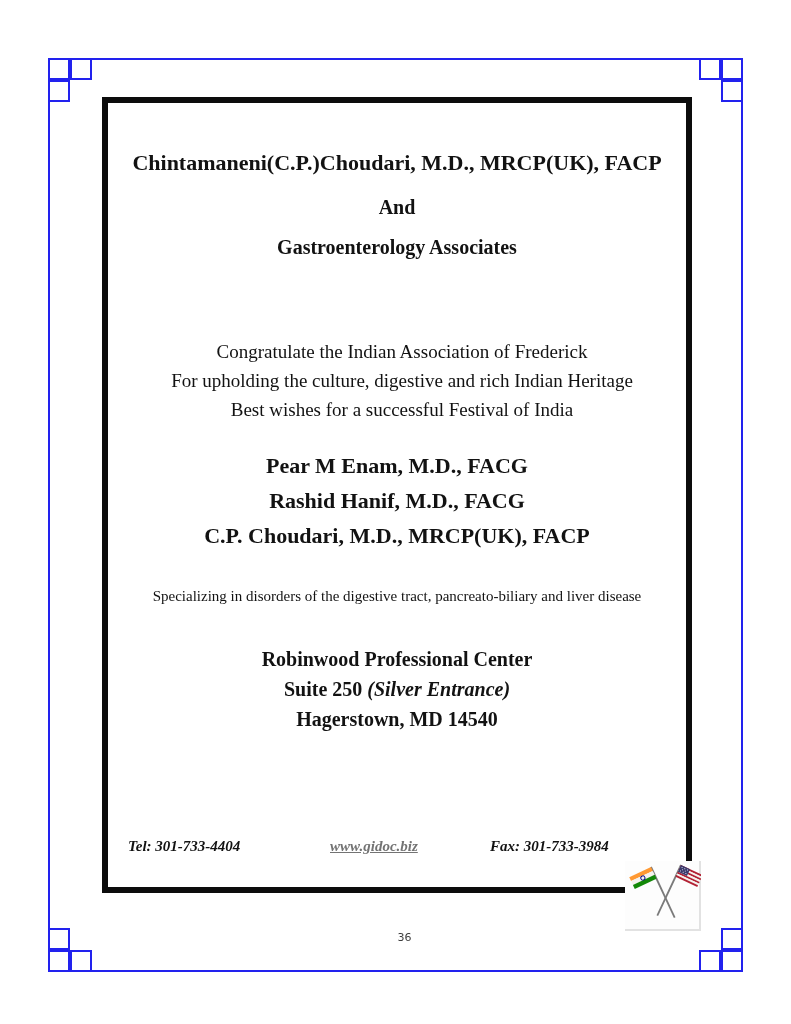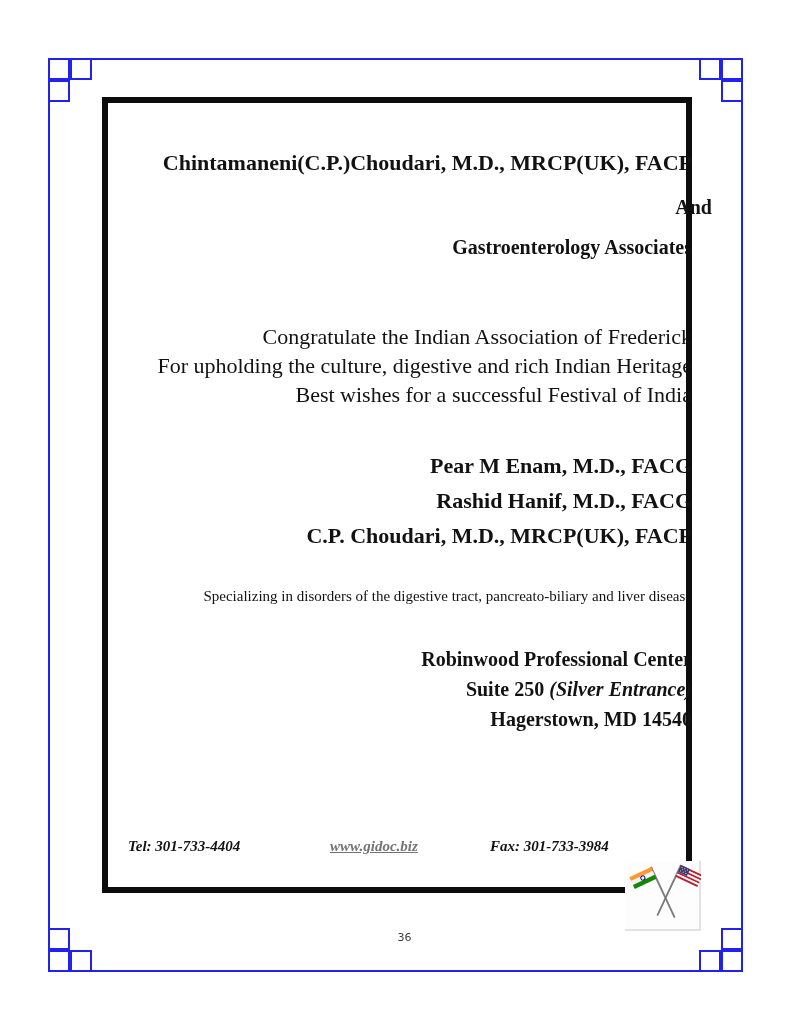--- a/index.html
+++ b/index.html
@@ -9,26 +9,26 @@
   
   .blue-frame { position:absolute; left:48px; top:58px; width:695px; height:914px;
                 border:2.5px solid #2222ee; }
   .corner-cell { position:absolute; width:22px; height:22px; border:2.5px solid #2222ee;
                  background:transparent; }
 
   
   .black-box { position:absolute; left:102px; top:97px; width:590px; height:796px;
                border:6px solid #0c0c0c; }
 
-  .tblock { position:absolute; left:102px; width:590px; text-align:right; color:#121212; }
+  .tblock { position:absolute; left:102px; width:590px; text-align:center; color:#121212; }
 
   .title        { top:150px; font-size:22px; font-weight:bold; }
-  .connector    { top:196px; font-size:20px; font-weight:bold;margin-left:20px; }
+  .connector    { top:196px; font-size:20px; font-weight:bold; }
   .practice     { top:236px; font-size:20px; font-weight:bold; }
-  .greeting     { top:322px; font-size:22px; line-height:29px;padding-left:10px; }
+  .greeting     { top:337px; font-size:19px; line-height:29px;padding-left:10px; }
   .doctors      { top:448px; font-size:22px; font-weight:bold; line-height:35px; }
   .specialty    { top:588px; font-size:15px; white-space:nowrap; }
   .address      { top:644px; font-size:20px; font-weight:bold; line-height:30px; }
   .address .ital{ font-style:italic;margin-top:22px; }
 
   .contact-row  { top:838px; font-size:15px; font-weight:bold; font-style:italic; height:20px; }
   .contact-row .tel { position:absolute; left:26px; }
   .contact-row .web { position:absolute; left:228px; text-decoration:underline; color:#737373; }
   .contact-row .fax { position:absolute; left:388px; }
 

